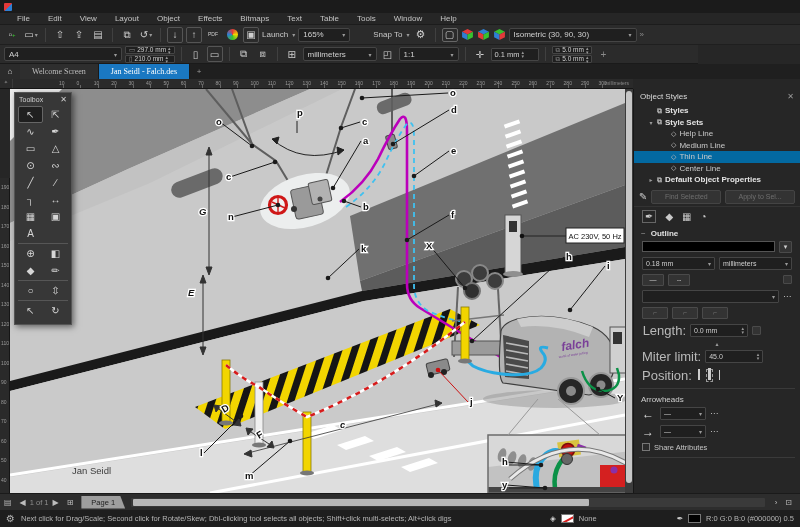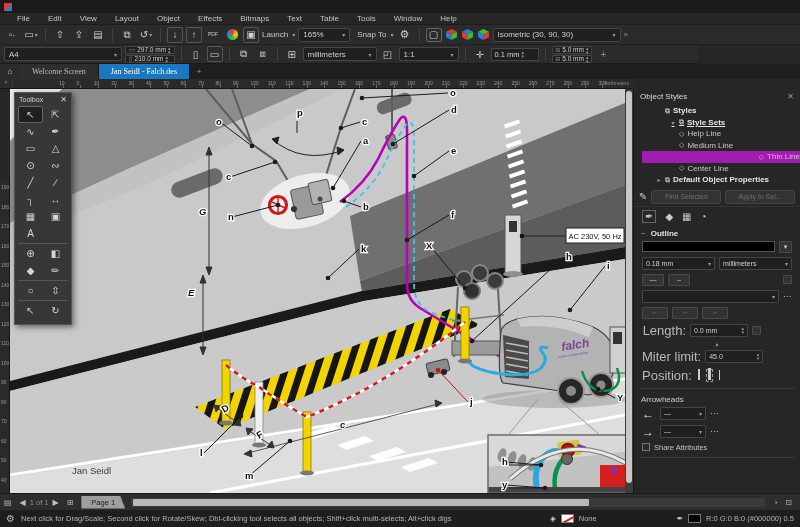--- a/index.html
+++ b/index.html
@@ -43,26 +43,26 @@
   
   #toolbox{position:absolute;left:4px;top:3px;width:58px;height:233px;background:#373737;border:1px solid #555;box-shadow:2px 2px 6px rgba(0,0,0,.5);z-index:5;}
   #toolbox header{display:flex;justify-content:space-between;align-items:center;height:12px;padding:0 4px;font-size:7px;color:#cfcfcf;}
   #tools{display:flex;flex-wrap:wrap;padding:1px 3px;}
   .tool{width:25px;height:17px;display:flex;align-items:center;justify-content:center;font-size:10px;color:#d6d6d6;border-radius:2px;}
   .tool.sel{background:#1f1f1f;border:1px solid #666;}
   .tsep2{width:100%;height:1px;background:#565656;margin:1px 0;}
   
   #docker{position:absolute;left:633px;top:0;width:167px;height:404px;background:#262626;border-left:1px solid #171717;font-size:8px;overflow:hidden;}
   #docker header{height:15px;display:flex;align-items:center;justify-content:space-between;padding:0 6px;color:#dcdcdc;}
-  .tree{padding:1px 0 2px 0;margin-left:8px;}
+  .tree{padding:1px 0 2px 0;}
   .trow{height:11.5px;display:flex;align-items:center;gap:3px;color:#c9c9c9;padding-left:4px;}
   .trow .tw{width:6px;color:#9a9a9a;font-size:6px;text-align:center;}
   .trow .ticon{font-size:7px;color:#b9b9b9;}
   .trow.bold{color:#e4e4e4;font-weight:bold;}
-  .trow.sel{background:#a21caf;justify-content:flex-end;}
+  .trow.sel{background:#0369a1;}
   .btnrow{display:flex;align-items:center;gap:4px;padding:2px 5px;}
   .dbtn{flex:1;height:14px;background:#333;border:1px solid #444;color:#6f6f6f;font-size:7px;display:flex;align-items:center;justify-content:center;border-radius:2px;white-space:nowrap;overflow:hidden;}
   .iconrow{display:flex;gap:9px;padding:3px 8px;border-top:1px solid #333;align-items:center;}
   .iconrow span{font-size:10px;color:#c9c9c9;position:relative;}
   .gdot{position:absolute;right:-3px;top:-2px;width:4px;height:4px;background:#39c12f;border-radius:1px;}
   .sechead{display:flex;align-items:center;gap:5px;color:#e0e0e0;font-weight:bold;padding:3px 7px 1px;}
   .sechead .m{color:#9a9a9a;font-weight:normal;}
   .drow{display:flex;align-items:center;gap:4px;padding:2px 8px;}
   .dlabel{color:#b9b9b9;min-width:44px;text-align:right;font-size:13px;}
   .colorbar{flex:1;height:11px;background:#000;border:1px solid #555;}
@@ -135,21 +135,21 @@
     <span class="tbtn">
         <span style="width:11px;height:11px;border-radius:50%;background:conic-gradient(#e23a3a,#f2d500,#39c12f,#2f7fd2,#e23a3a);display:inline-block;"></span>
       </span>
     <span class="tbtn" style="border:1px solid #555;">▣</span>
     <span>Launch</span>
     <span class="caret">▾</span>
     <span class="combo" style="width:52px;">
         <span>165%</span>
         <span class="caret">▾</span>
       </span>
-    <span style="margin-left:4px;">Snap To</span>
+    <span style="margin-left:20px;">Snap To</span>
     <span class="caret">▾</span>
     <span class="tbtn" style="font-size:11px;">⚙</span>
     <span class="tsep"></span>
     <span class="tbtn" style="border:1px solid #666;width:14px;height:14px;">▢</span>
     <svg class="cube" viewBox="0 0 12 12">
         <polygon points="6,1 11,3.5 6,6 1,3.5" fill="#e23a3a"></polygon>
         <polygon points="1,3.5 6,6 6,11 1,8.5" fill="#2f7fd2"></polygon>
         <polygon points="11,3.5 6,6 6,11 11,8.5" fill="#39c12f"></polygon>
       </svg>
     <svg class="cube" viewBox="0 0 12 12">
@@ -638,21 +638,21 @@
       <header>
         <span>Object Styles</span>
         <span style="color:#9a9a9a;font-size:8px;">✕</span>
       </header>
       <div class="tree" id="styletree">
           <div class="trow bold" style="padding-left: 14px;">
             <span class="tw"></span>
             <span class="ticon">⧉</span>
             <span>Styles</span>
           </div>
-          <div class="trow bold" style="padding-left: 28px; text-decoration: underline;">
+          <div class="trow bold" style="padding-left: 14px;">
             <span class="tw">▾</span>
             <span class="ticon">⧉</span>
             <span>Style Sets</span>
           </div>
           <div class="trow" style="padding-left: 28px;">
             <span class="tw"></span>
             <span class="ticon">◇</span>
             <span>Help Line</span>
           </div>
           <div class="trow" style="padding-left: 28px;">

